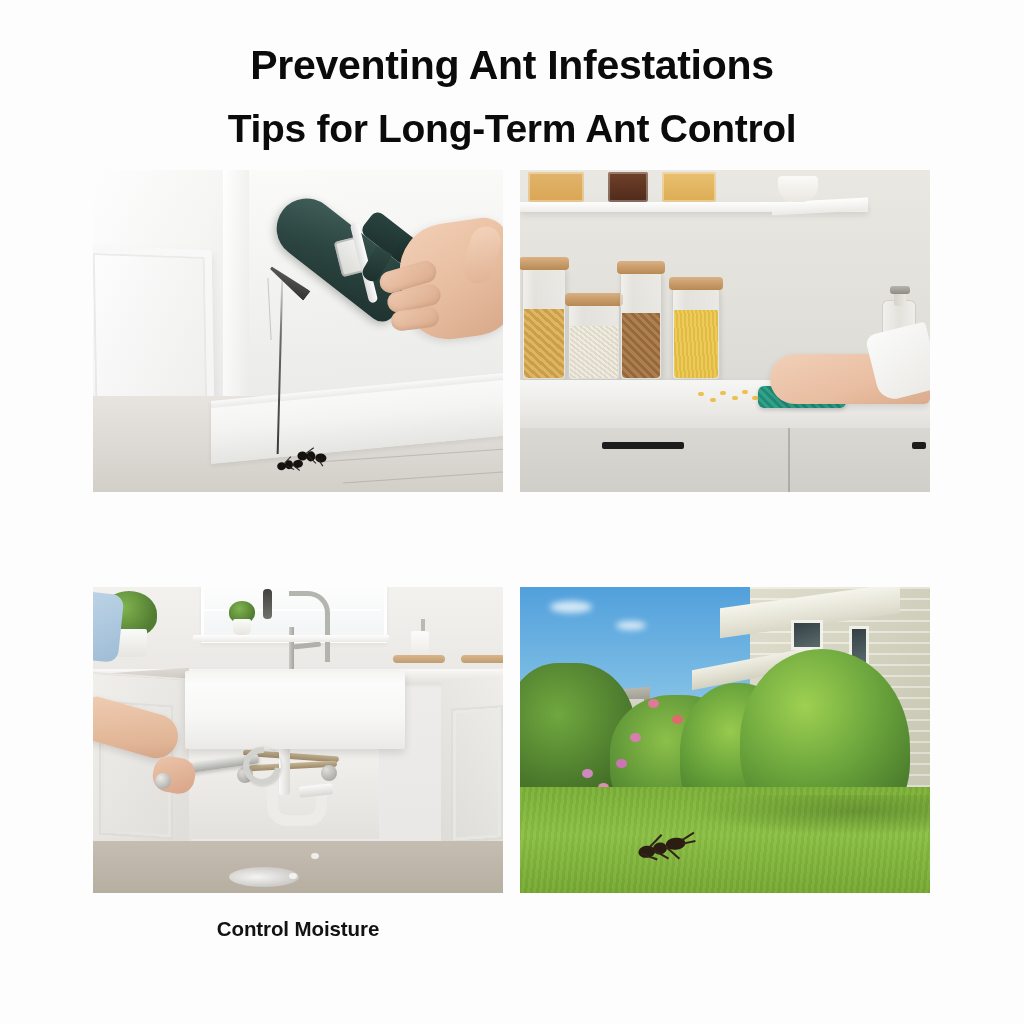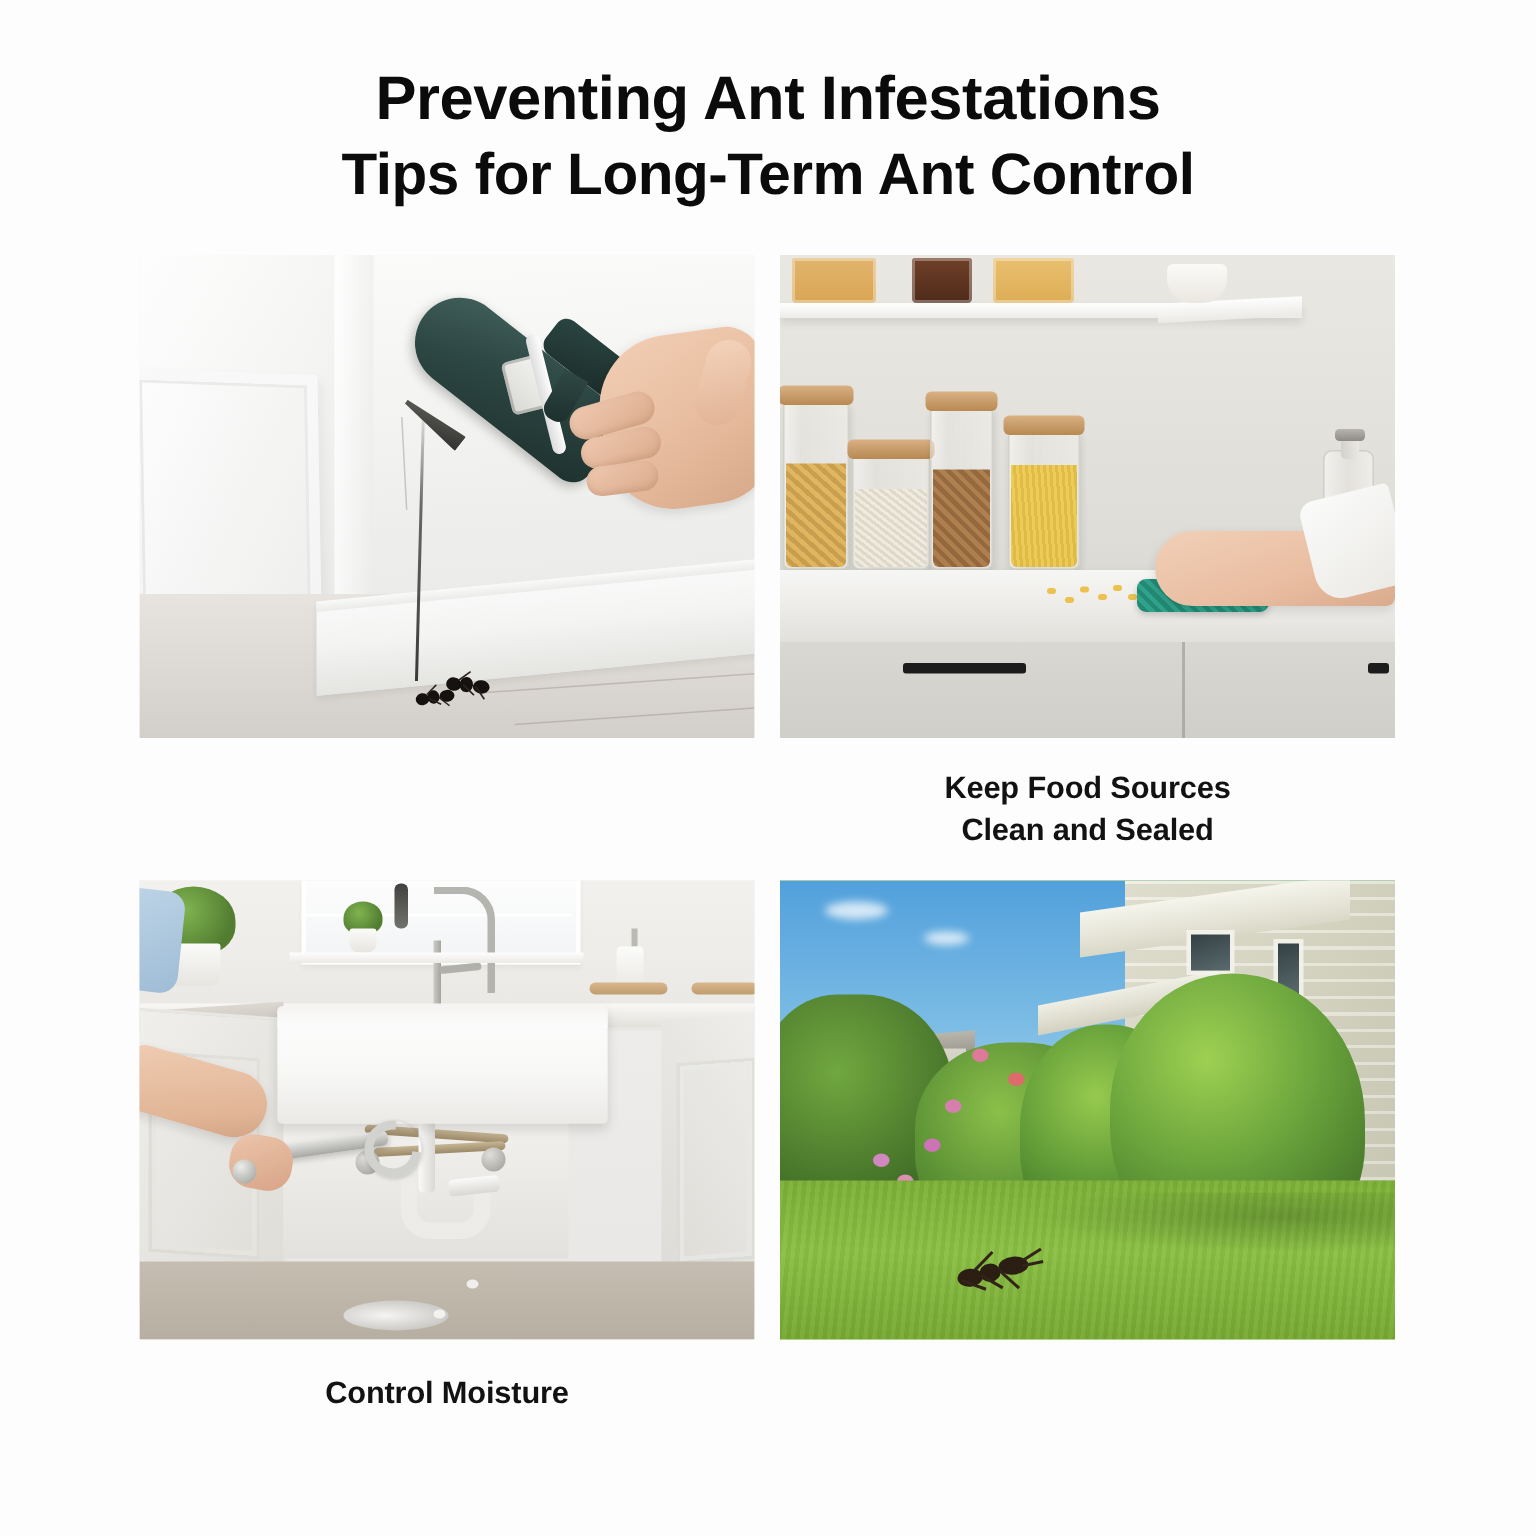--- a/index.html
+++ b/index.html
@@ -37,21 +37,21 @@
     line-height: 50px;
     white-space: nowrap;
   }
   .title-line2 {
     font-size: 39px;
     font-weight: bold;
     color: #0b0b0b;
     letter-spacing: -0.3px;
     line-height: 50px;
     white-space: nowrap;
-    margin-top: 2px;
+    margin-top: 14px;
   }
 
   
   .grid {
     position: absolute;
     left: 93px;
     top: 170px;
     width: 839px;
     height: 824px;
   }
@@ -786,24 +786,20 @@
         <div class="sponge"></div>
         <div class="wipe-hand"></div>
         <div class="wipe-sleeve"></div>
 
         <div class="cabinets"></div>
         <div class="cab-seam" style="left:268px;"></div>
         <div class="drawer-handle"></div>
         <div class="drawer-handle2"></div>
         <div class="overlay-grain"></div>
       </div>
-      <div class="caption">
-        <div>Keep Food Sources</div>
-        <div>Clean and Sealed</div>
-      </div>
     </div>
 
     <div class="cell col-left row-bottom">
       <div class="photo p3">
         <div class="wall3"></div>
         <div class="window"></div>
         <div class="window-mullion"></div>
 
         <div class="plant" style="left:8px;top:4px;width:56px;height:46px;"></div>
         <div class="pot" style="left:20px;top:42px;width:34px;height:28px;"></div>

